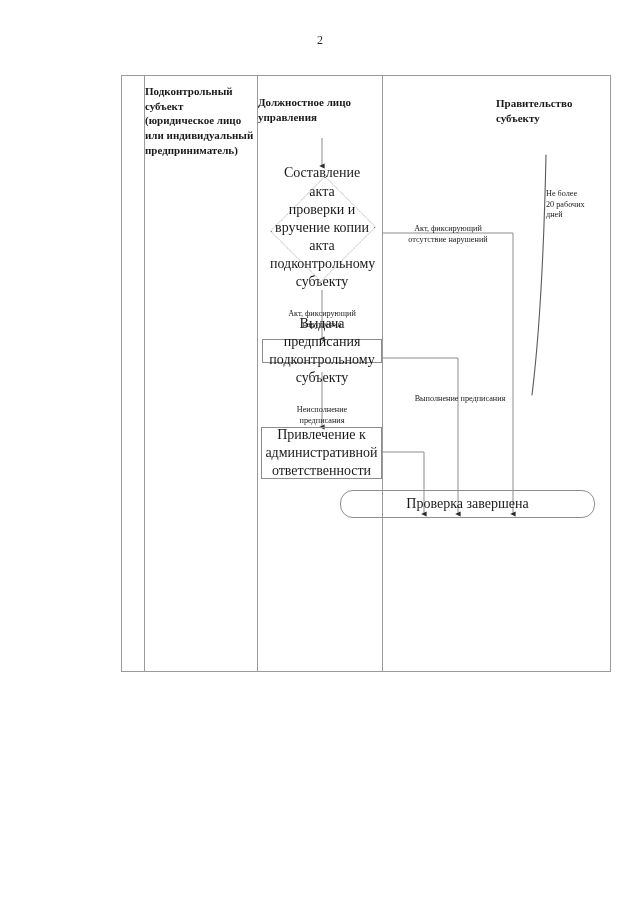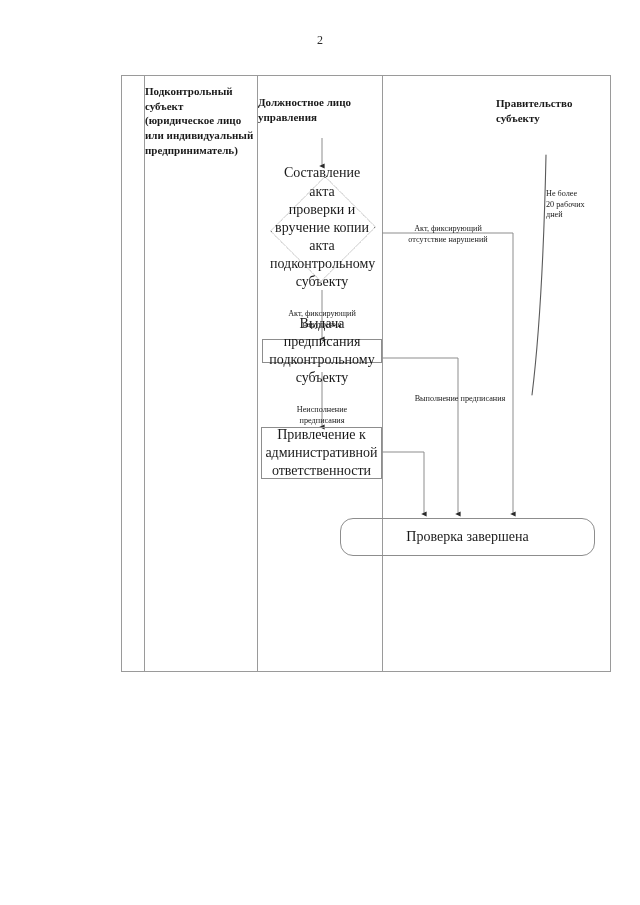--- a/index.html
+++ b/index.html
@@ -110,23 +110,23 @@
   }
   .node-admin {
     left: 261px;
     top: 427px;
     width: 121px;
     height: 52px;
   }
 
   .node-terminal {
     left: 340px;
-    top: 518px;
+    top: 490px;
     width: 255px;
-    height: 38px;
+    height: 28px;
     border: 1px solid #8d8d8d;
     border-radius: 13px;
     background: transparent;
   }
 
   
   .edge-label {
     position: absolute;
     text-align: center;
     font-size: 8.2px;

